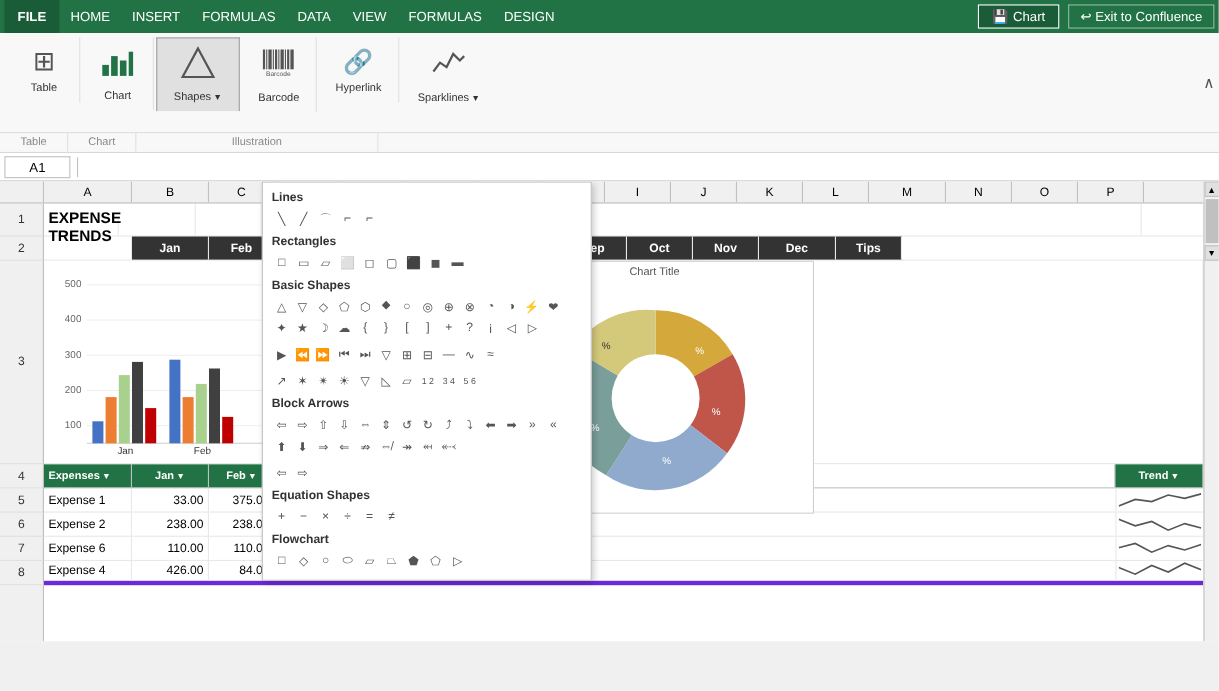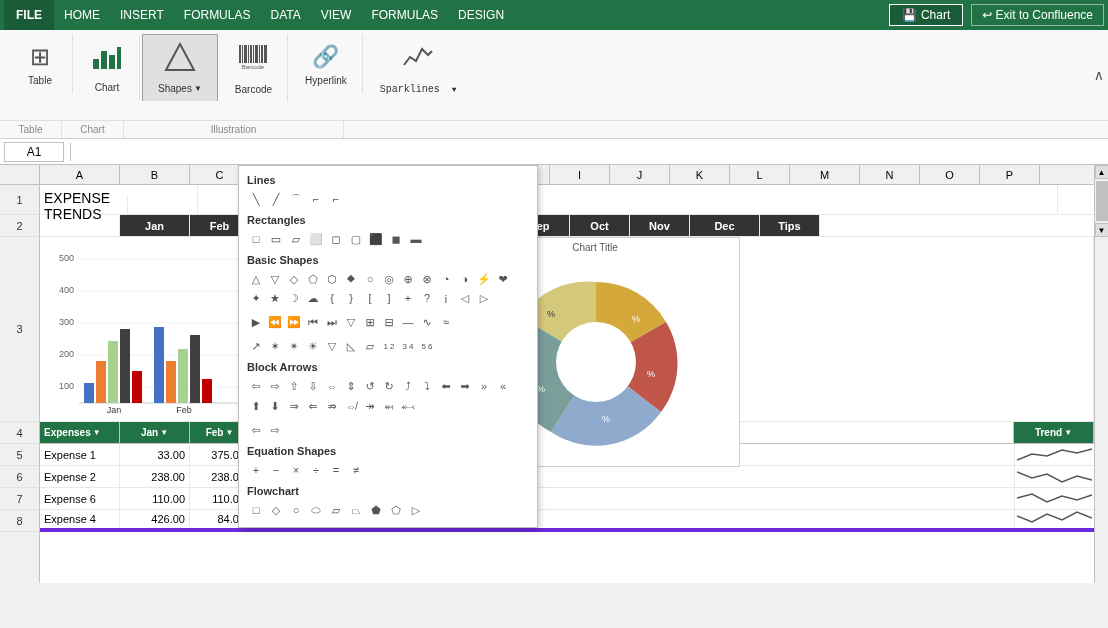--- a/index.html
+++ b/index.html
@@ -201,21 +201,21 @@
       </div>
 
       <div class="ribbon-group">
         <div class="ribbon-group-items">
           <div class="ribbon-btn">
             <div class="ribbon-btn-icon" style="font-size:14px;">
               <svg width="32" height="30">
                   <polyline points="2,24 8,16 14,20 20,8 26,14 30,10" fill="none" stroke="#555" stroke-width="2"></polyline>
                 </svg>
             </div>
-            <div style="display:flex; align-items:center; gap:12px;font-family:Liberation Mono, monospace;">
+            <div style="display:flex; align-items:center; gap:2px;">
               <div class="ribbon-btn-label">Sparklines</div>
               <div style="font-size:8px;">▼</div>
             </div>
           </div>
         </div>
       </div>
     </div>
     <div class="chevron-up">∧</div>
   </div>
 
@@ -263,21 +263,21 @@
       <div class="row-header" style="height:22px;">4</div>
       <div class="row-header" style="height:22px;">5</div>
       <div class="row-header" style="height:22px;">6</div>
       <div class="row-header" style="height:22px;">7</div>
       <div class="row-header" style="height:22px;">8</div>
     </div>
 
     <div style="flex:1; position:relative; overflow:hidden;">
 
       <div style="display:flex; height:30px; border-bottom:1px solid #e8e8e8;">
-        <div style="width:88px; border-right:1px solid #e8e8e8; font-size:14px; font-weight:normal; padding:2px 4px; display:flex; align-items:center;margin-top:12px;">EXPENSE TRENDS</div>
+        <div style="width:68px; border-right:1px solid #e8e8e8; font-size:14px; font-weight:bold; padding:2px 4px; display:flex; align-items:center;margin-top:12px;">EXPENSE TRENDS</div>
         <div style="width:70px; border-right:1px solid #e8e8e8;"></div>
         <div style="width:60px; border-right:1px solid #e8e8e8;"></div>
         <div style="width:800px; border-right:1px solid #e8e8e8;"></div>
       </div>
 
       <div style="display:flex; height:22px; border-bottom:1px solid #e8e8e8;">
         <div style="width:80px; border-right:1px solid #e8e8e8;"></div>
         <div style="width:70px; border-right:1px solid #e8e8e8; background:#333; color:white; font-size:11px; font-weight:bold; display:flex; align-items:center; justify-content:center;">Jan</div>
         <div style="width:60px; border-right:1px solid #e8e8e8; background:#333; color:white; font-size:11px; font-weight:bold; display:flex; align-items:center; justify-content:center;">Feb</div>
         <div style="width:200px; border-right:1px solid #e8e8e8;"></div>

